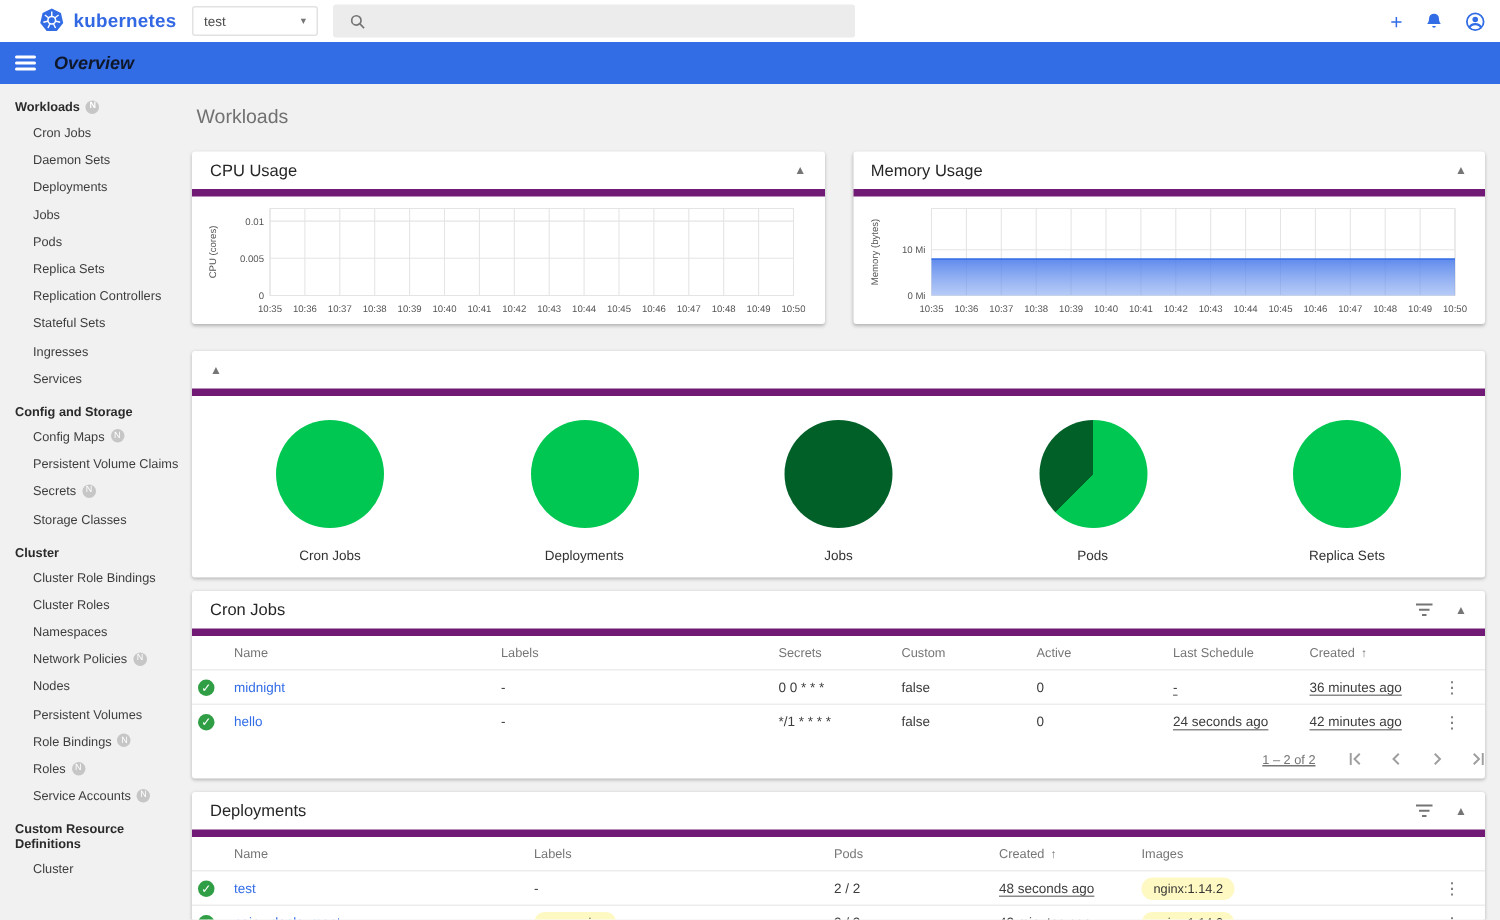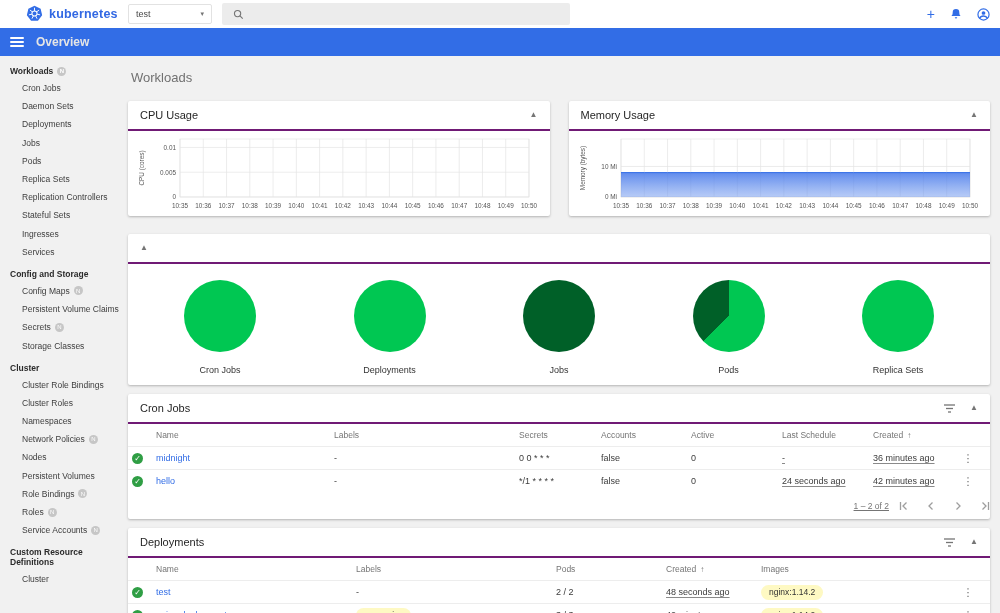--- a/index.html
+++ b/index.html
@@ -22,32 +22,32 @@
   .search-box input { border:none; background:transparent; outline:none; font-size:9.5px; color:#333; margin-left:13px; width:280px;
     font-family:"Liberation Sans", sans-serif; }
   .search-box input::placeholder { color:#757575; }
   .header-actions { position:absolute; right:10px; top:0; height:28px; display:flex; align-items:center; gap:15px; }
   .plus-btn { color:#326de6; font-size:14px; line-height:14px; cursor:pointer; font-weight:400; }
   .icon-btn { cursor:pointer; display:flex; align-items:center; }
   
   .toolbar { position:absolute; top:28px; left:0; right:0; height:28px; background:#326de6; display:flex; align-items:center; z-index:5; }
   .hamburger { margin-left:10px; width:14px; height:10px; display:flex; flex-direction:column; justify-content:space-between; cursor:pointer; }
   .hamburger span { height:2px; background:#fff; border-radius:1px; }
-  .toolbar-title { color:#e5e5e5; font-size:12px; font-weight:bold; margin-left:12px; }
+  .toolbar-title { color:#0f172a; font-size:12px; font-weight:bold; margin-left:12px;font-style:italic; }
   
   .sidebar { position:absolute; left:0; top:56px; width:120px; bottom:0; overflow:hidden; padding-top:2px; }
   .nav-group-label { font-size:8.5px; font-weight:bold; color:#2b2b2b; padding:8px 0 3px 10px; display:flex; align-items:center; gap:4px; }
   .nav-item { font-size:8.5px; color:#3d3d3d; padding:4.1px 0 4.1px 22px; display:flex; align-items:center; gap:4px; cursor:pointer; white-space:nowrap; }
   .badge-n { width:9px; height:9px; border-radius:50%; background:#c6c6c6; color:#fff; font-size:6px;
     display:inline-flex; align-items:center; justify-content:center; flex:0 0 auto; }
   
   .main { position:absolute; left:120px; top:56px; right:0; bottom:0; padding:12px 10px 0 8px; overflow:hidden; }
   .page-title { font-size:13px; color:#717171; margin:2px 0 16px 3px; font-weight:400; }
   .card { background:#fff; border-radius:2px; box-shadow:0 1px 2.5px rgba(0,0,0,0.26); }
-  .card-header { height:30px; display:flex; align-items:center; padding:0 12px; border-bottom:2px solid #701a75; }
+  .card-header { height:30px; display:flex; align-items:center; padding:0 12px; border-bottom:5px solid #701a75; }
   .card-title { font-size:11px; color:#262626; flex:1; }
   .card-actions { display:flex; align-items:center; gap:14px; }
   .caret-up { font-size:8px; color:#757575; cursor:pointer; line-height:8px; }
   .filter-icon { cursor:pointer; display:flex; align-items:center; }
   
   .graphs-row { display:flex; gap:19px; margin-bottom:18px; }
   .graph-card { flex:1; height:115px; }
   .chart-body { padding:1px 4px 0 6px; }
   
   .status-card { margin-bottom:9px; }
@@ -63,21 +63,21 @@
   .tbl-header-row { height:22px; font-size:8.5px; color:#757575; }
   .tbl-row { height:23px; border-top:1px solid #ededed; font-size:9px; color:#3c3c3c; }
   .th { display:flex; align-items:center; cursor:pointer; }
   .sort-arrow { font-size:8px; color:#757575; margin-left:4px; }
   .check { width:11px; height:11px; border-radius:50%; background:#2f9e44; color:#fff; font-size:8px; line-height:11px;
     text-align:center; display:inline-block; }
   .link { color:#326de6; cursor:pointer; }
   .underlined { text-decoration:underline; text-decoration-color:#8a8a8a; text-underline-offset:2px; }
   .chip { background:#fef9c3; border-radius:9px; padding:2.5px 8px; font-size:8.5px; color:#333; display:inline-block; }
   .kebab { color:#6e6e6e; font-size:11px; text-align:center; cursor:pointer; }
-  .tbl-footer { height:27px; display:flex; align-items:center; justify-content:flex-end; gap:10px; 
+  .tbl-footer { height:27px; display:flex; align-items:center; justify-content:flex-end; gap:22px; 
     font-size:8.5px; color:#757575;text-decoration:underline; }
   .pg-icons { display:flex; gap:17px; align-items:center; }
   .pg-icons svg { cursor:pointer; }
   svg text { font-family:"Liberation Sans", sans-serif; }
 </style>
 </head>
 <body>
 
 <div class="app-header">
   <div class="logo">
@@ -385,21 +385,21 @@
         </span>
         <span class="caret-up">▲</span>
       </span>
     </div>
     <div id="cron-table">
         <div class="tbl-header-row cron-grid">
           <span></span>
           <span class="th">Name</span>
           <span class="th">Labels</span>
           <span class="th">Secrets</span>
-          <span class="th">Accounts</span>
+          <span class="th">Custom</span>
           <span class="th">Active</span>
           <span class="th">Last Schedule</span>
           <span class="th">Created<span class="sort-arrow">↑</span></span>
           <span></span>
         </div>
         <div class="tbl-row cron-grid">
           <span class="check">✓</span>
           <span class="link">midnight</span>
           <span>-</span>
           <span>0 0 * * *</span>

